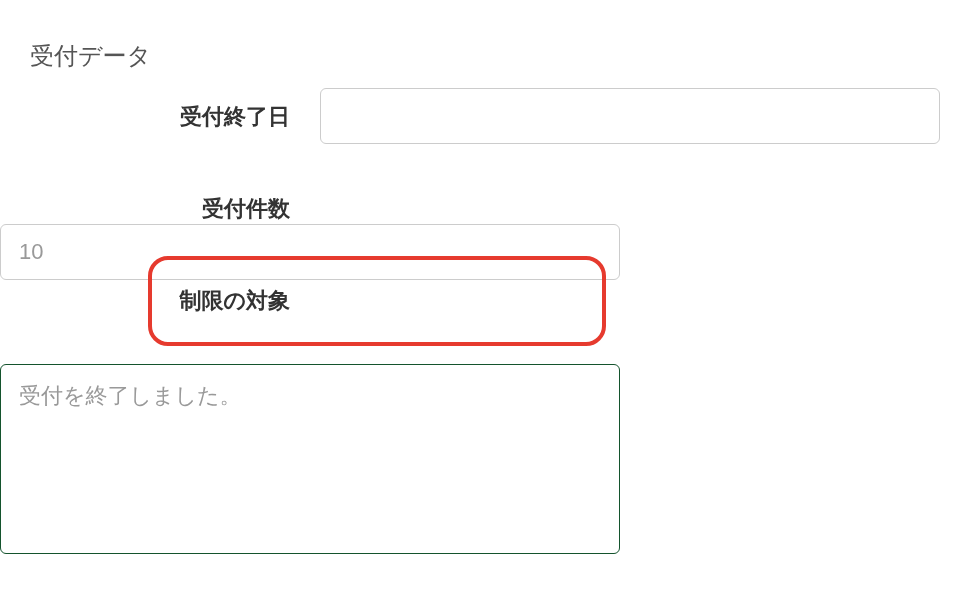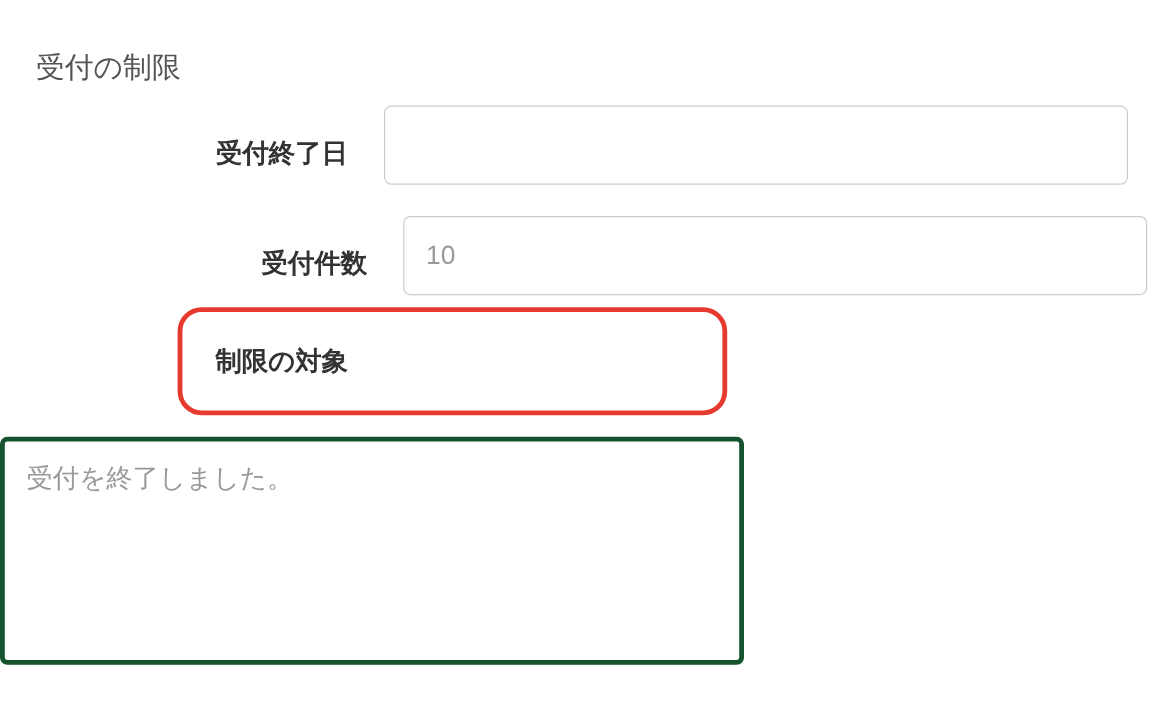--- a/index.html
+++ b/index.html
@@ -19,73 +19,74 @@
       position: absolute;
       left: 30px;
       top: 40px;
       font-size: 24px;
       font-weight: 400;
       color: #555555;
     }
     .form-row {
       position: absolute;
       display: flex;
-      align-items: center;
+      align-items: flex-start;
     }
     .form-label {
       width: 320px;
       text-align: right;
       font-size: 22px;
       font-weight: 700;
       color: #333333;
       padding-right: 30px;
       padding-top: 14px;
     }
     .form-input {
       font-family: inherit;
       font-size: 22px;
       color: #666666;
       padding: 14px 18px;
       border: 1px solid #cccccc;
       border-radius: 6px;
       background: #ffffff;
       outline: none;
-      height: 66px;
+      height: 56px;
     }
     .form-input::placeholder {
       color: #999999;
     }
     .form-textarea {
       font-family: inherit;
       font-size: 22px;
       color: #666666;
       padding: 14px 18px;
-      border: 4px solid #14532d;
+      border: 1px solid #14532d;
       border-radius: 6px;
       background: #ffffff;
       outline: none;
       resize: none;
       line-height: 1.5;
     }
     .form-textarea::placeholder {
       color: #999999;
     }
     .highlight-box {
       position: absolute;
       border: 4px solid #e63a2e;
       border-radius: 20px;
       pointer-events: none;
     }
     .row-end-date {
       left: 0;
       top: 88px;
     }
     .row-count {
-      left: 16px;
+      left: 0;
       top: 180px;
+      flex-direction: column;
     }
     .row-target {
       left: 0;
       top: 272px;
     }
     .row-message {
       left: 0;
       top: 364px;
     }
     .input-end-date {
@@ -98,21 +99,21 @@
       width: 620px;
     }
     .input-message {
       width: 620px;
       height: 190px;
     }
   </style>
 </head>
 <body>
 
-<div class="section-title">受付の制限</div>
+<div class="section-title">受付データ</div>
 
 <div class="form-row row-end-date">
   <div class="form-label">受付終了日</div>
   <input type="text" class="form-input input-end-date" placeholder="" style="">
 </div>
 
 <div class="form-row row-count">
   <div class="form-label">受付件数</div>
   <input type="text" class="form-input input-count" placeholder="10" style="">
 </div>

